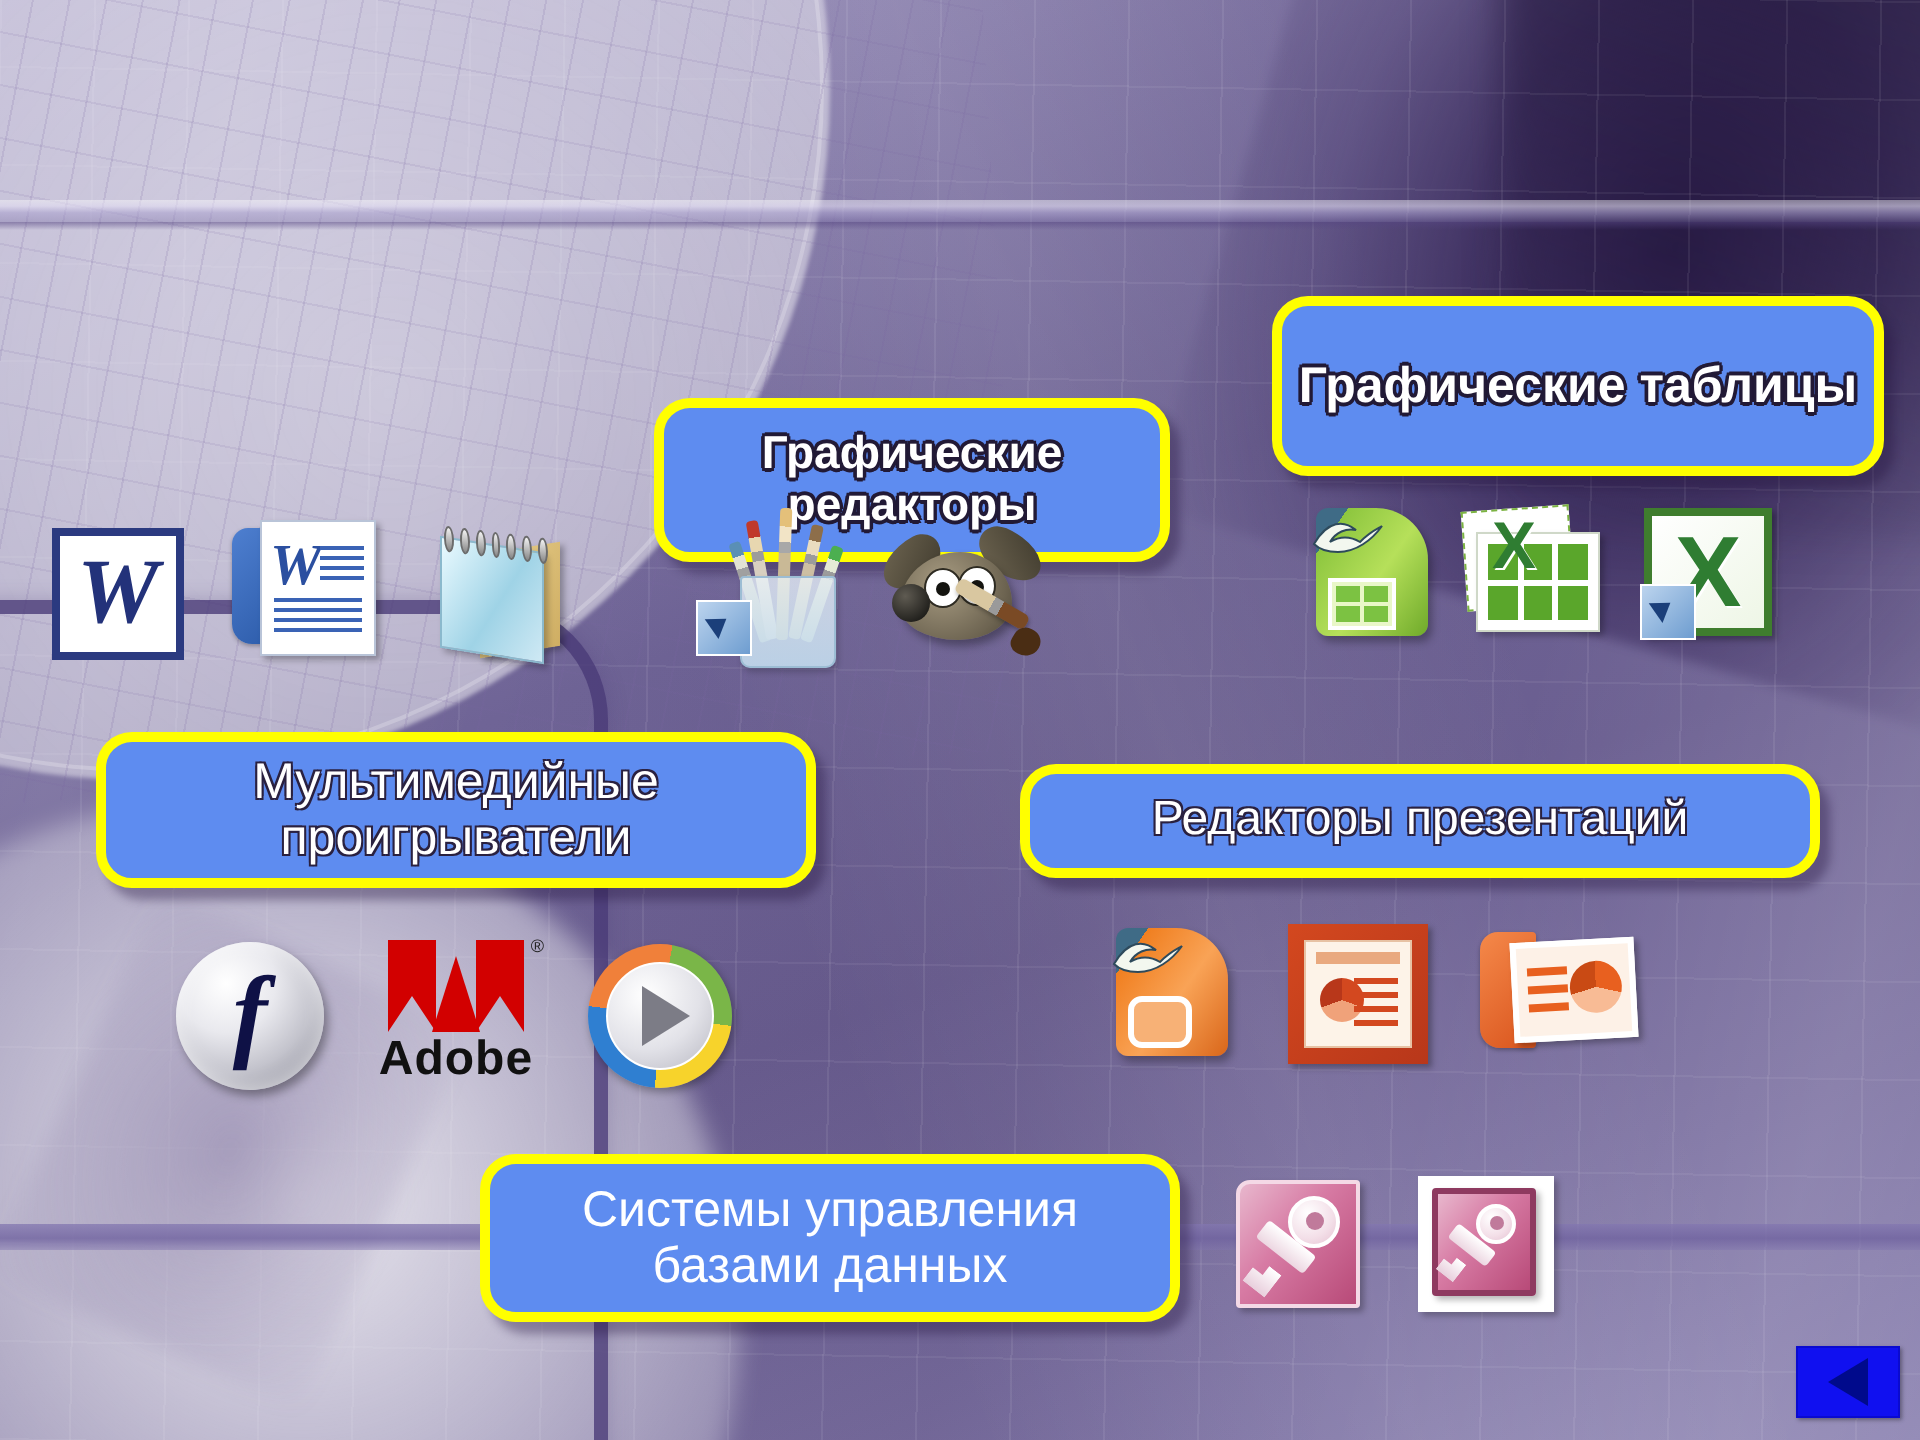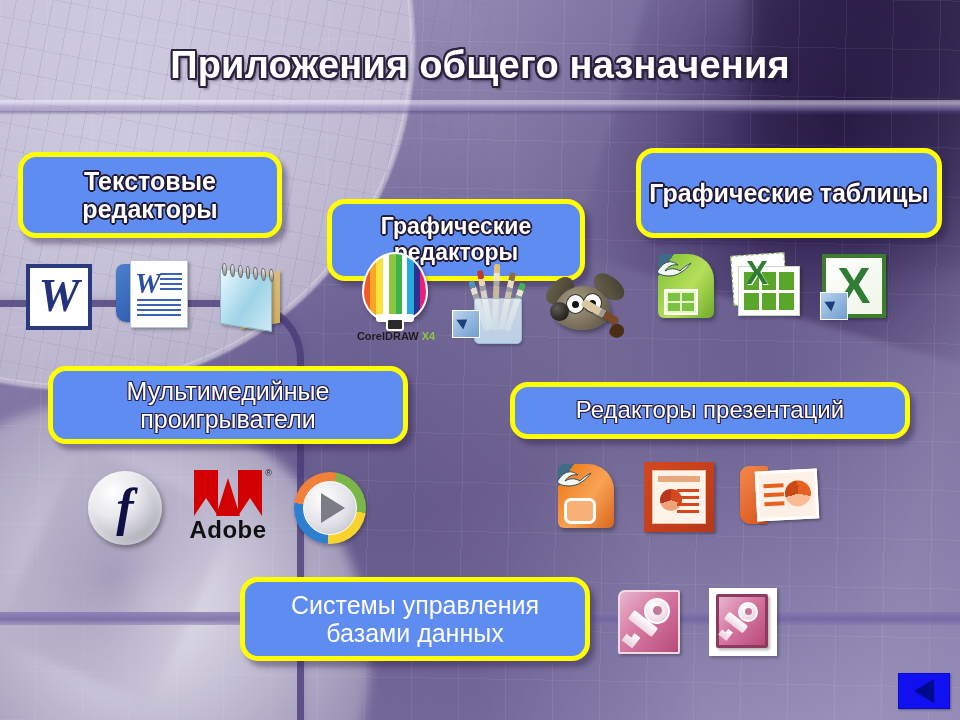--- a/index.html
+++ b/index.html
@@ -584,25 +584,21 @@
   <div class="bg-circle-edge"></div>
   <div class="bg-grid"></div>
   <div class="bg-grid2"></div>
   <div class="bg-glow-bl"></div>
   <div class="bg-smudge-bl"></div>
   <div class="bg-frame"></div>
   <div class="divider-top"></div>
   <div class="divider-top-dark"></div>
   <div class="divider-bottom"></div>
 
-  <div id="title">Приложения общего назначения</div>
-
-  <div class="label-box lb-outline" id="box-text-editors">
-    <span class="txt">Текстовые редакторы</span>
-  </div>
+
 
   <div class="label-box lb-outline" id="box-graphics-editors">
     <span class="txt">Графические редакторы</span>
   </div>
 
   <div class="label-box lb-outline" id="box-spreadsheets">
     <span class="txt">Графические таблицы</span>
   </div>
 
   <div class="icon-row" style="left:26px;top:258px;gap:24px;">
@@ -637,26 +633,20 @@
           <i></i>
           <i></i>
           <i></i>
           <i></i>
           <i></i>
         </div>
     </div>
   </div>
 
   <div class="icon-row" style="left:348px;top:252px;gap:8px;">
-    <div class="ic ic-corel">
-      <div class="balloon"></div>
-      <div class="cap"></div>
-      <div class="basket"></div>
-      <div class="label">CorelDRAW <span class="x4">X4</span></div>
-    </div>
     <div class="ic ic-paint">
       <div class="brush b4"></div>
       <div class="brush b1"></div>
       <div class="brush b2"></div>
       <div class="brush b3"></div>
       <div class="brush b5"></div>
       <div class="cup"></div>
       <div class="shortcut"></div>
     </div>
     <div class="ic ic-gimp">

